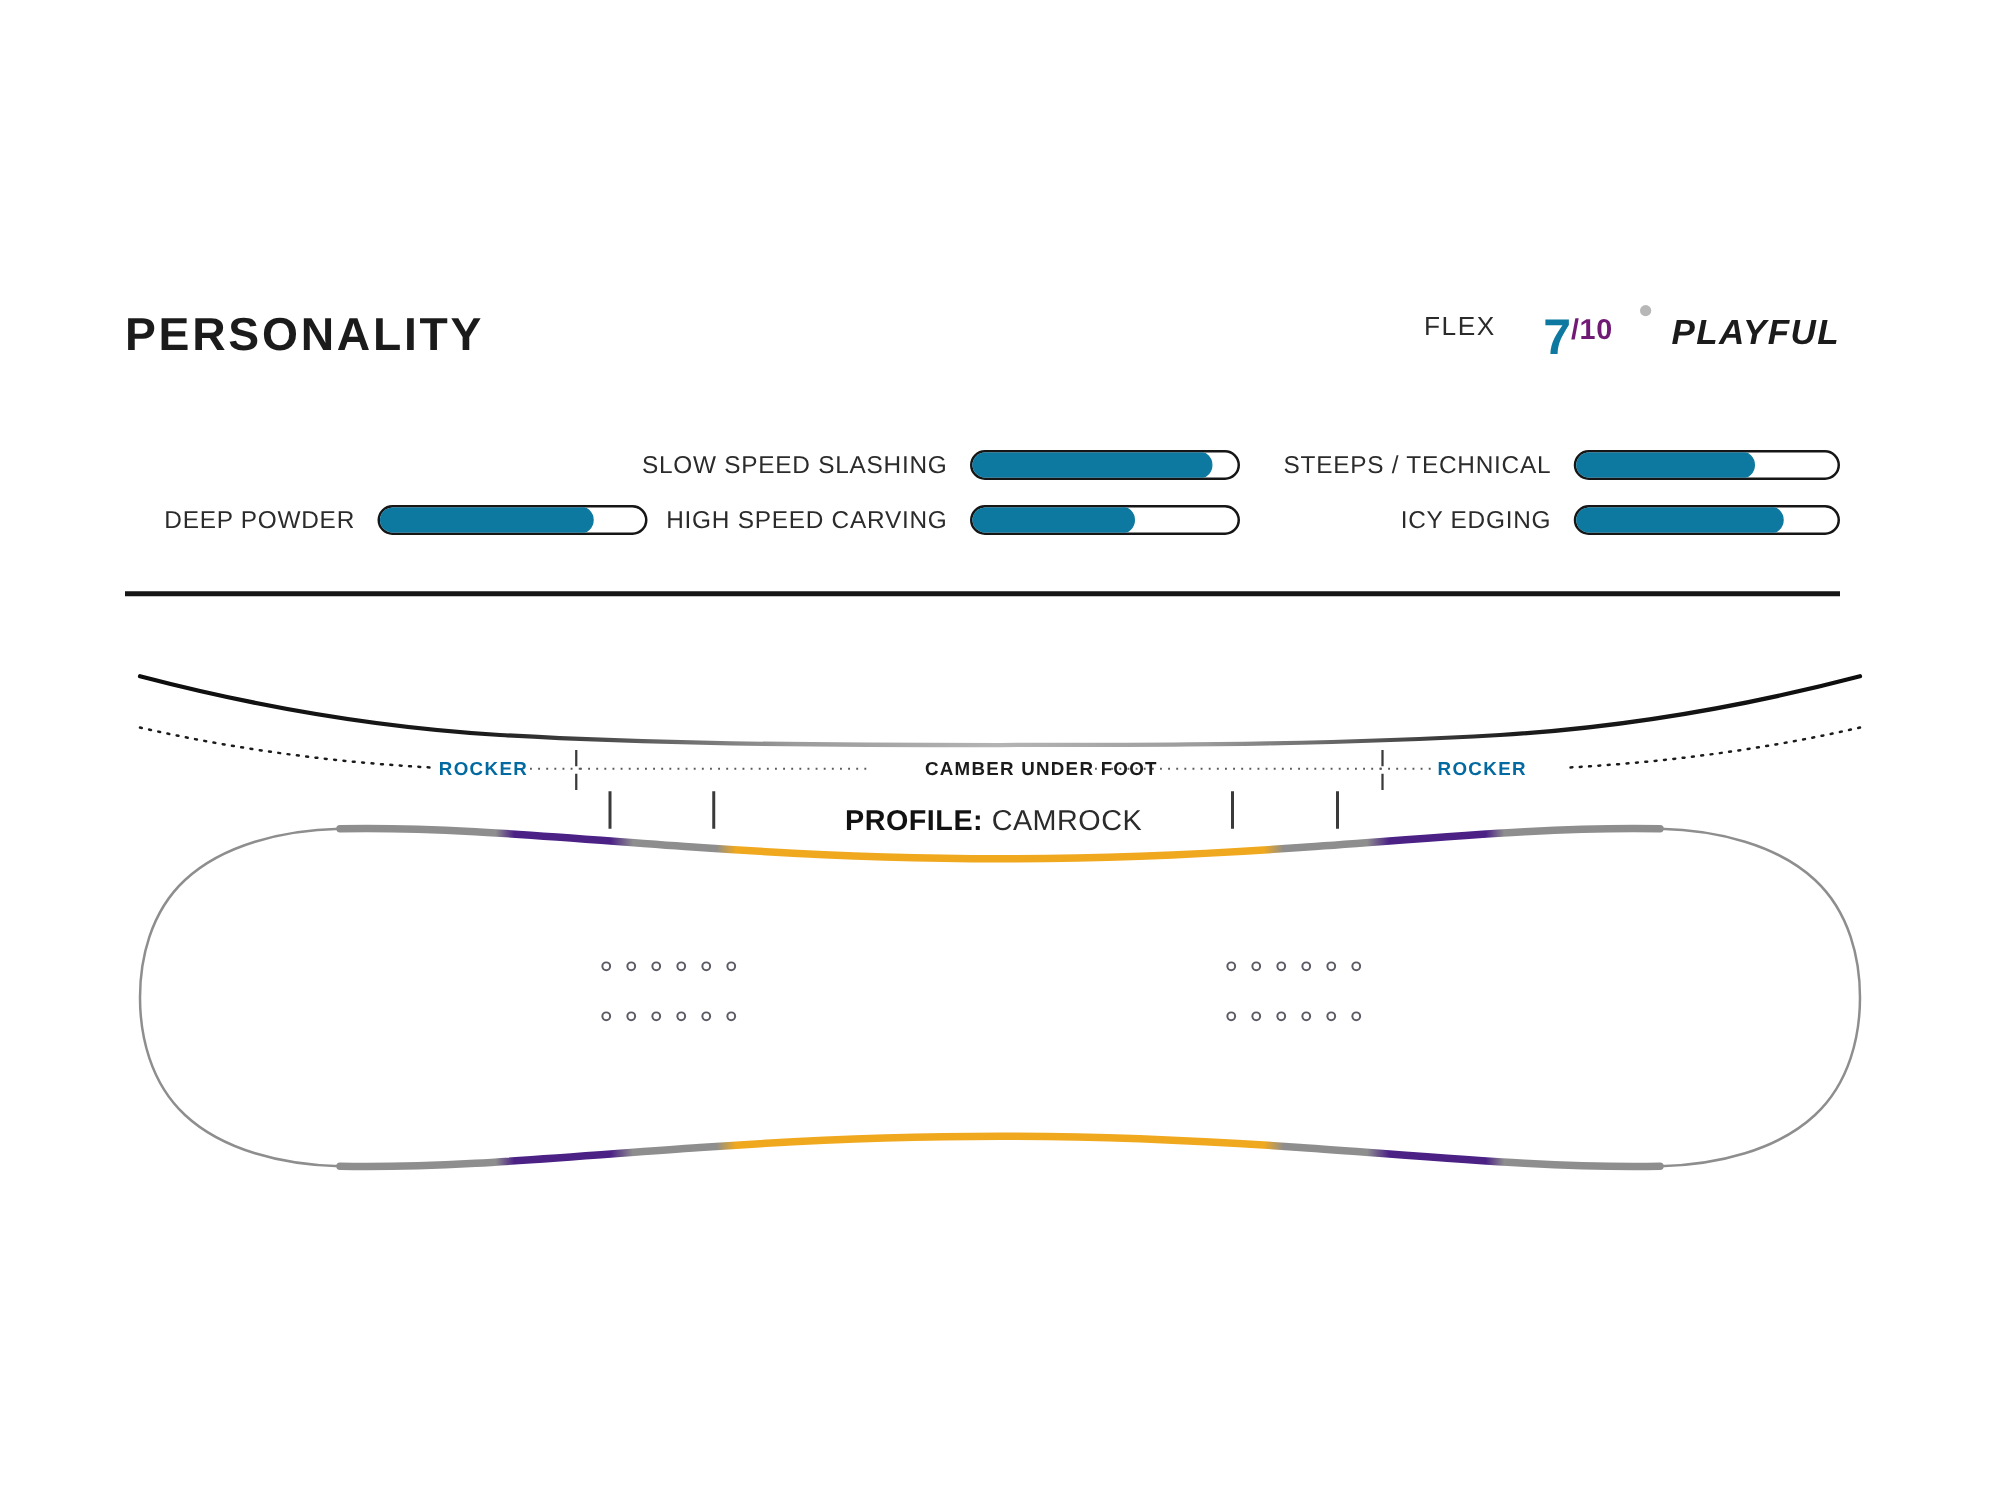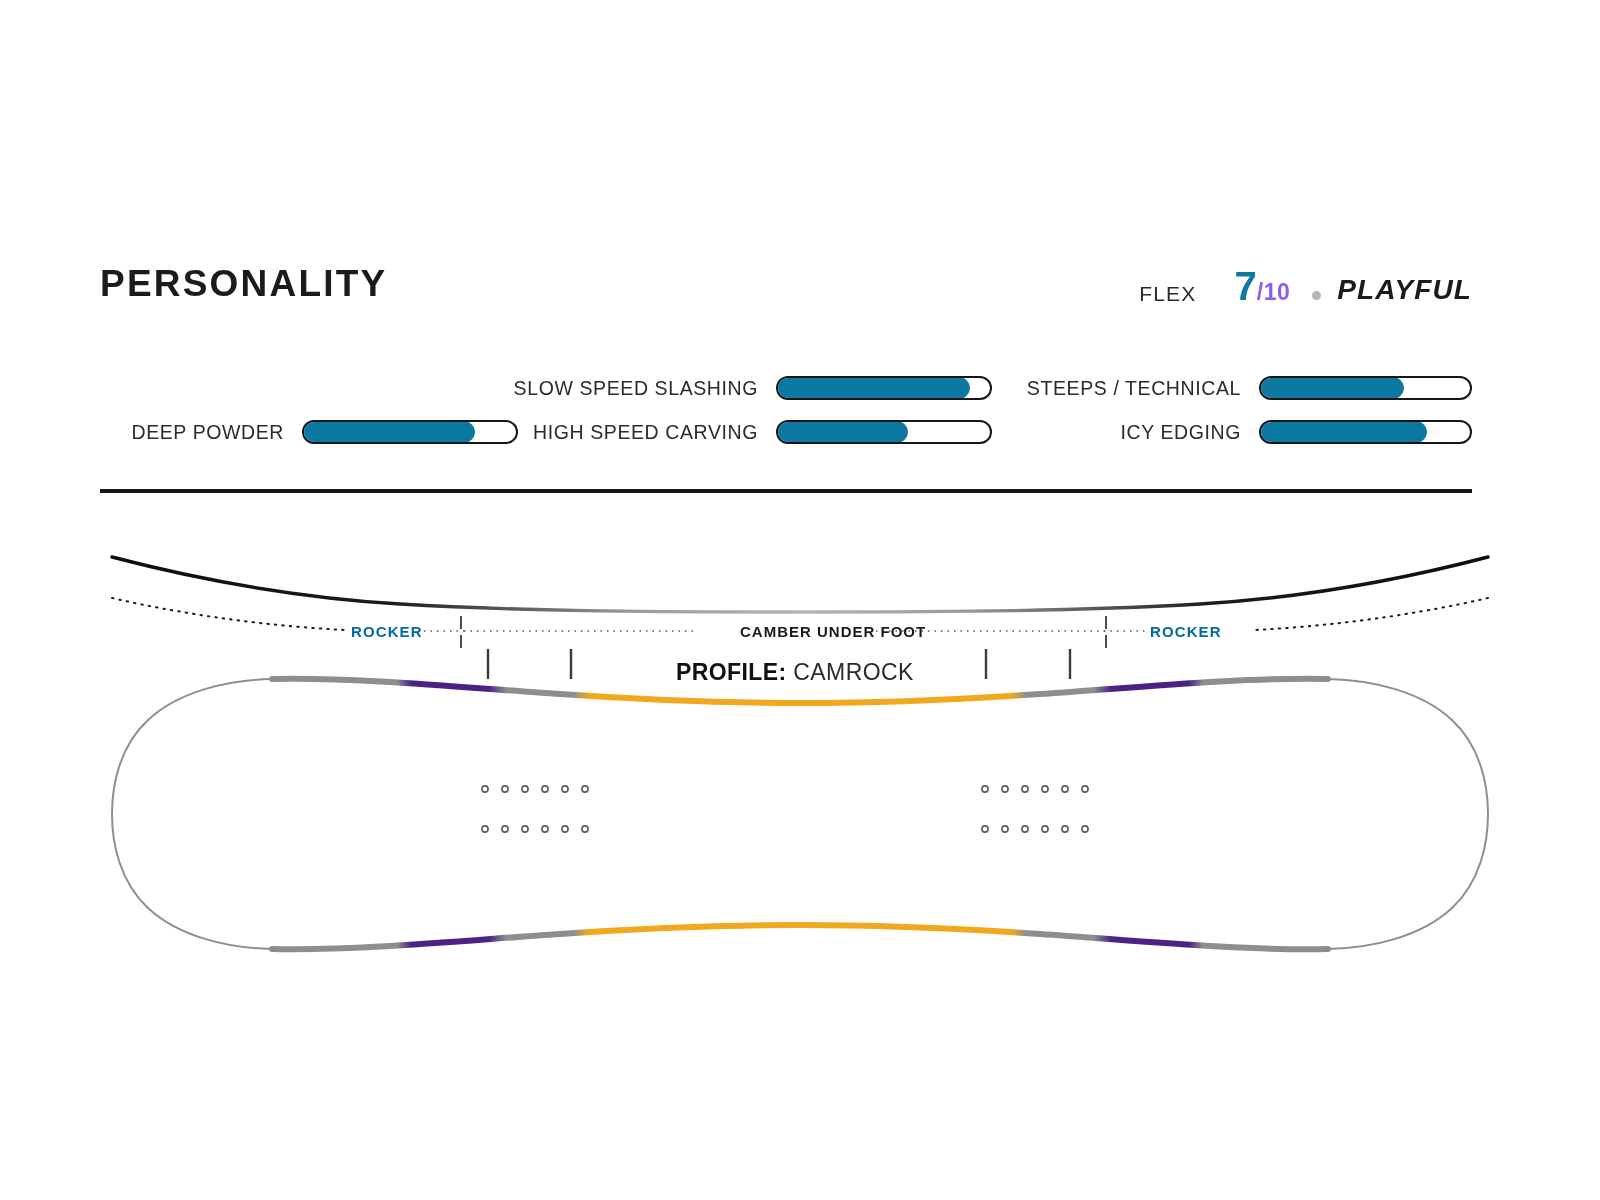--- a/index.html
+++ b/index.html
@@ -11,21 +11,21 @@
     width: 1600px;
     height: 1200px;
     position: relative;
     overflow: hidden;
     font-family: "Liberation Sans", sans-serif;
     color: #1b1b1b;
   }
 
   #sheet {
     position: absolute;
-    left: 0; top: 16px;
+    left: 0; top: 0;
     width: 1600px;
     height: 888px;
   }
 
   
   .header {
     position: absolute;
     left: 100px;
     top: 246px;
     width: 1372px;
@@ -40,41 +40,41 @@
     letter-spacing: 2.2px;
     color: #1b1b1b;
     line-height: 44px;
     white-space: nowrap;
   }
   .flex-block {
     position: absolute;
     right: 0;
     top: 4px;
     display: flex;
-    align-items: flex-end;
+    align-items: flex-start;
     gap: 0;
     white-space: nowrap;
   }
   .flex-label {
     font-size: 21px;
     letter-spacing: 1.2px;
     color: #2b2b2b;
     font-weight: 400;
   }
   .flex-score {
     font-size: 40px;
     font-weight: 700;
     color: #0e79a0;
     margin-left: 38px;
     line-height: 40px;
   }
   .flex-max {
     font-size: 23px;
     font-weight: 700;
-    color: #8b5cf6;
+    color: #701a75;
     letter-spacing: 0.5px;
   }
   .flex-dot {
     display: inline-block;
     width: 9px;
     height: 9px;
     border-radius: 50%;
     background: #b7b7b7;
     margin: 0 16px 0 22px;
     position: relative;

